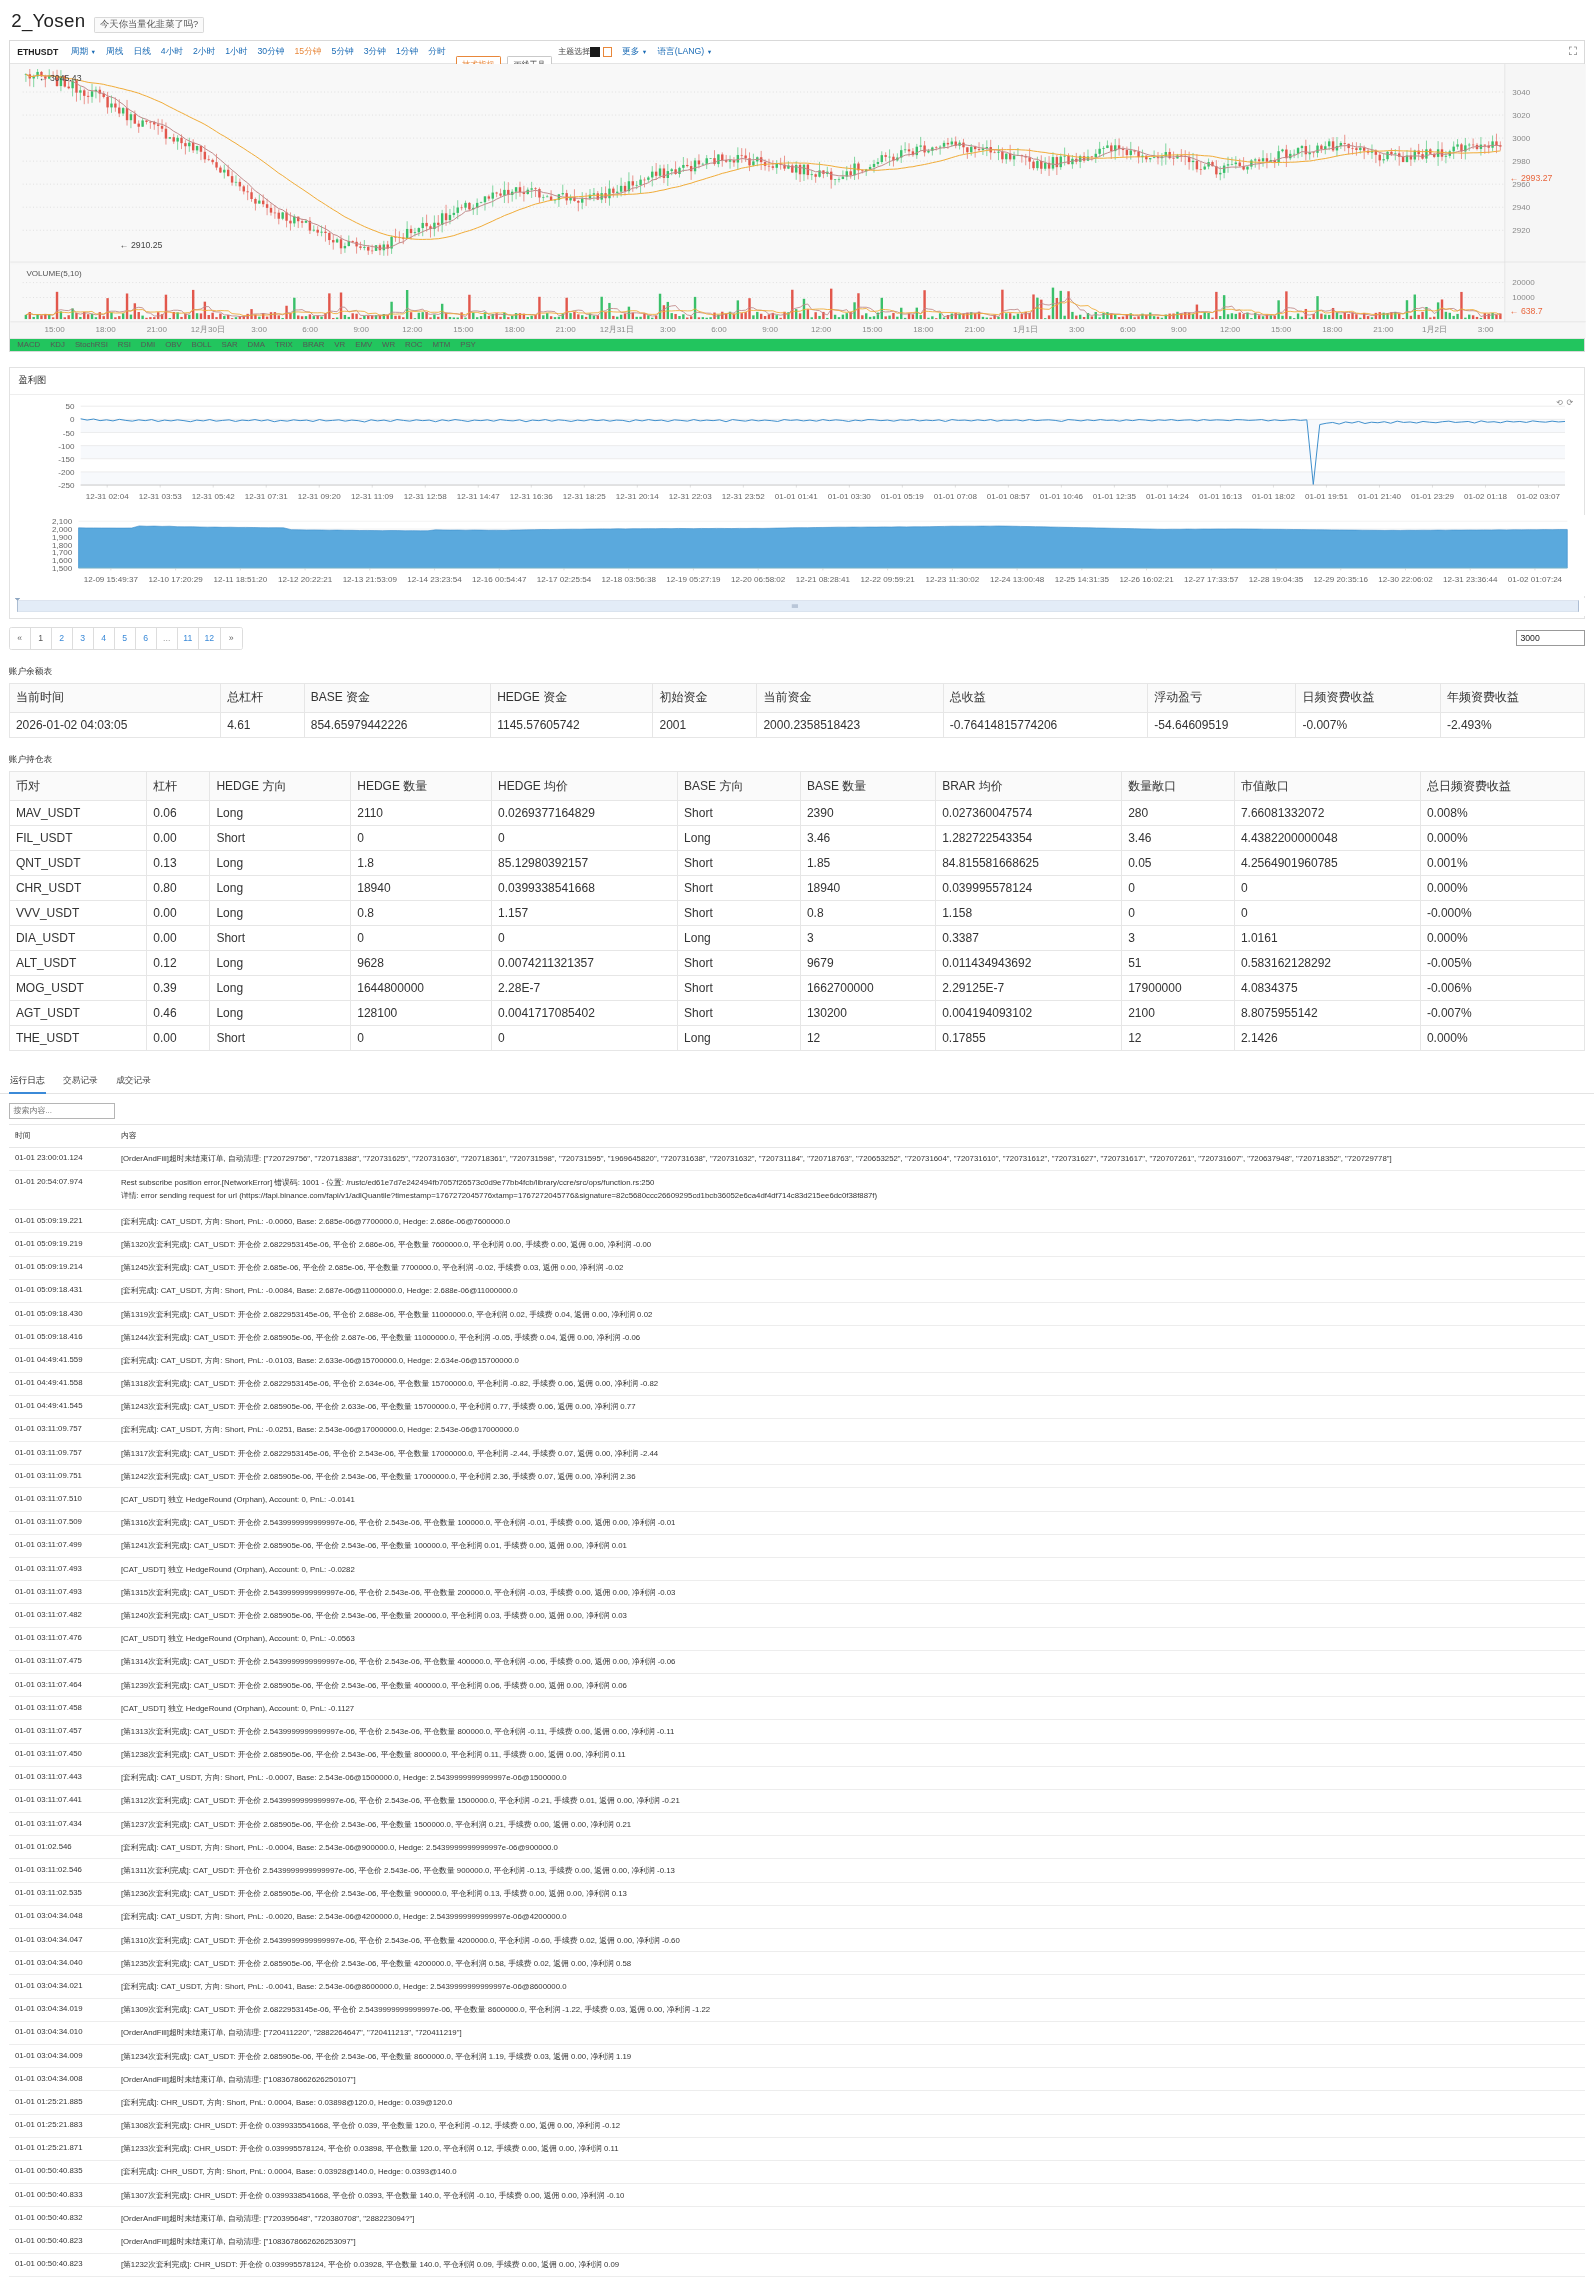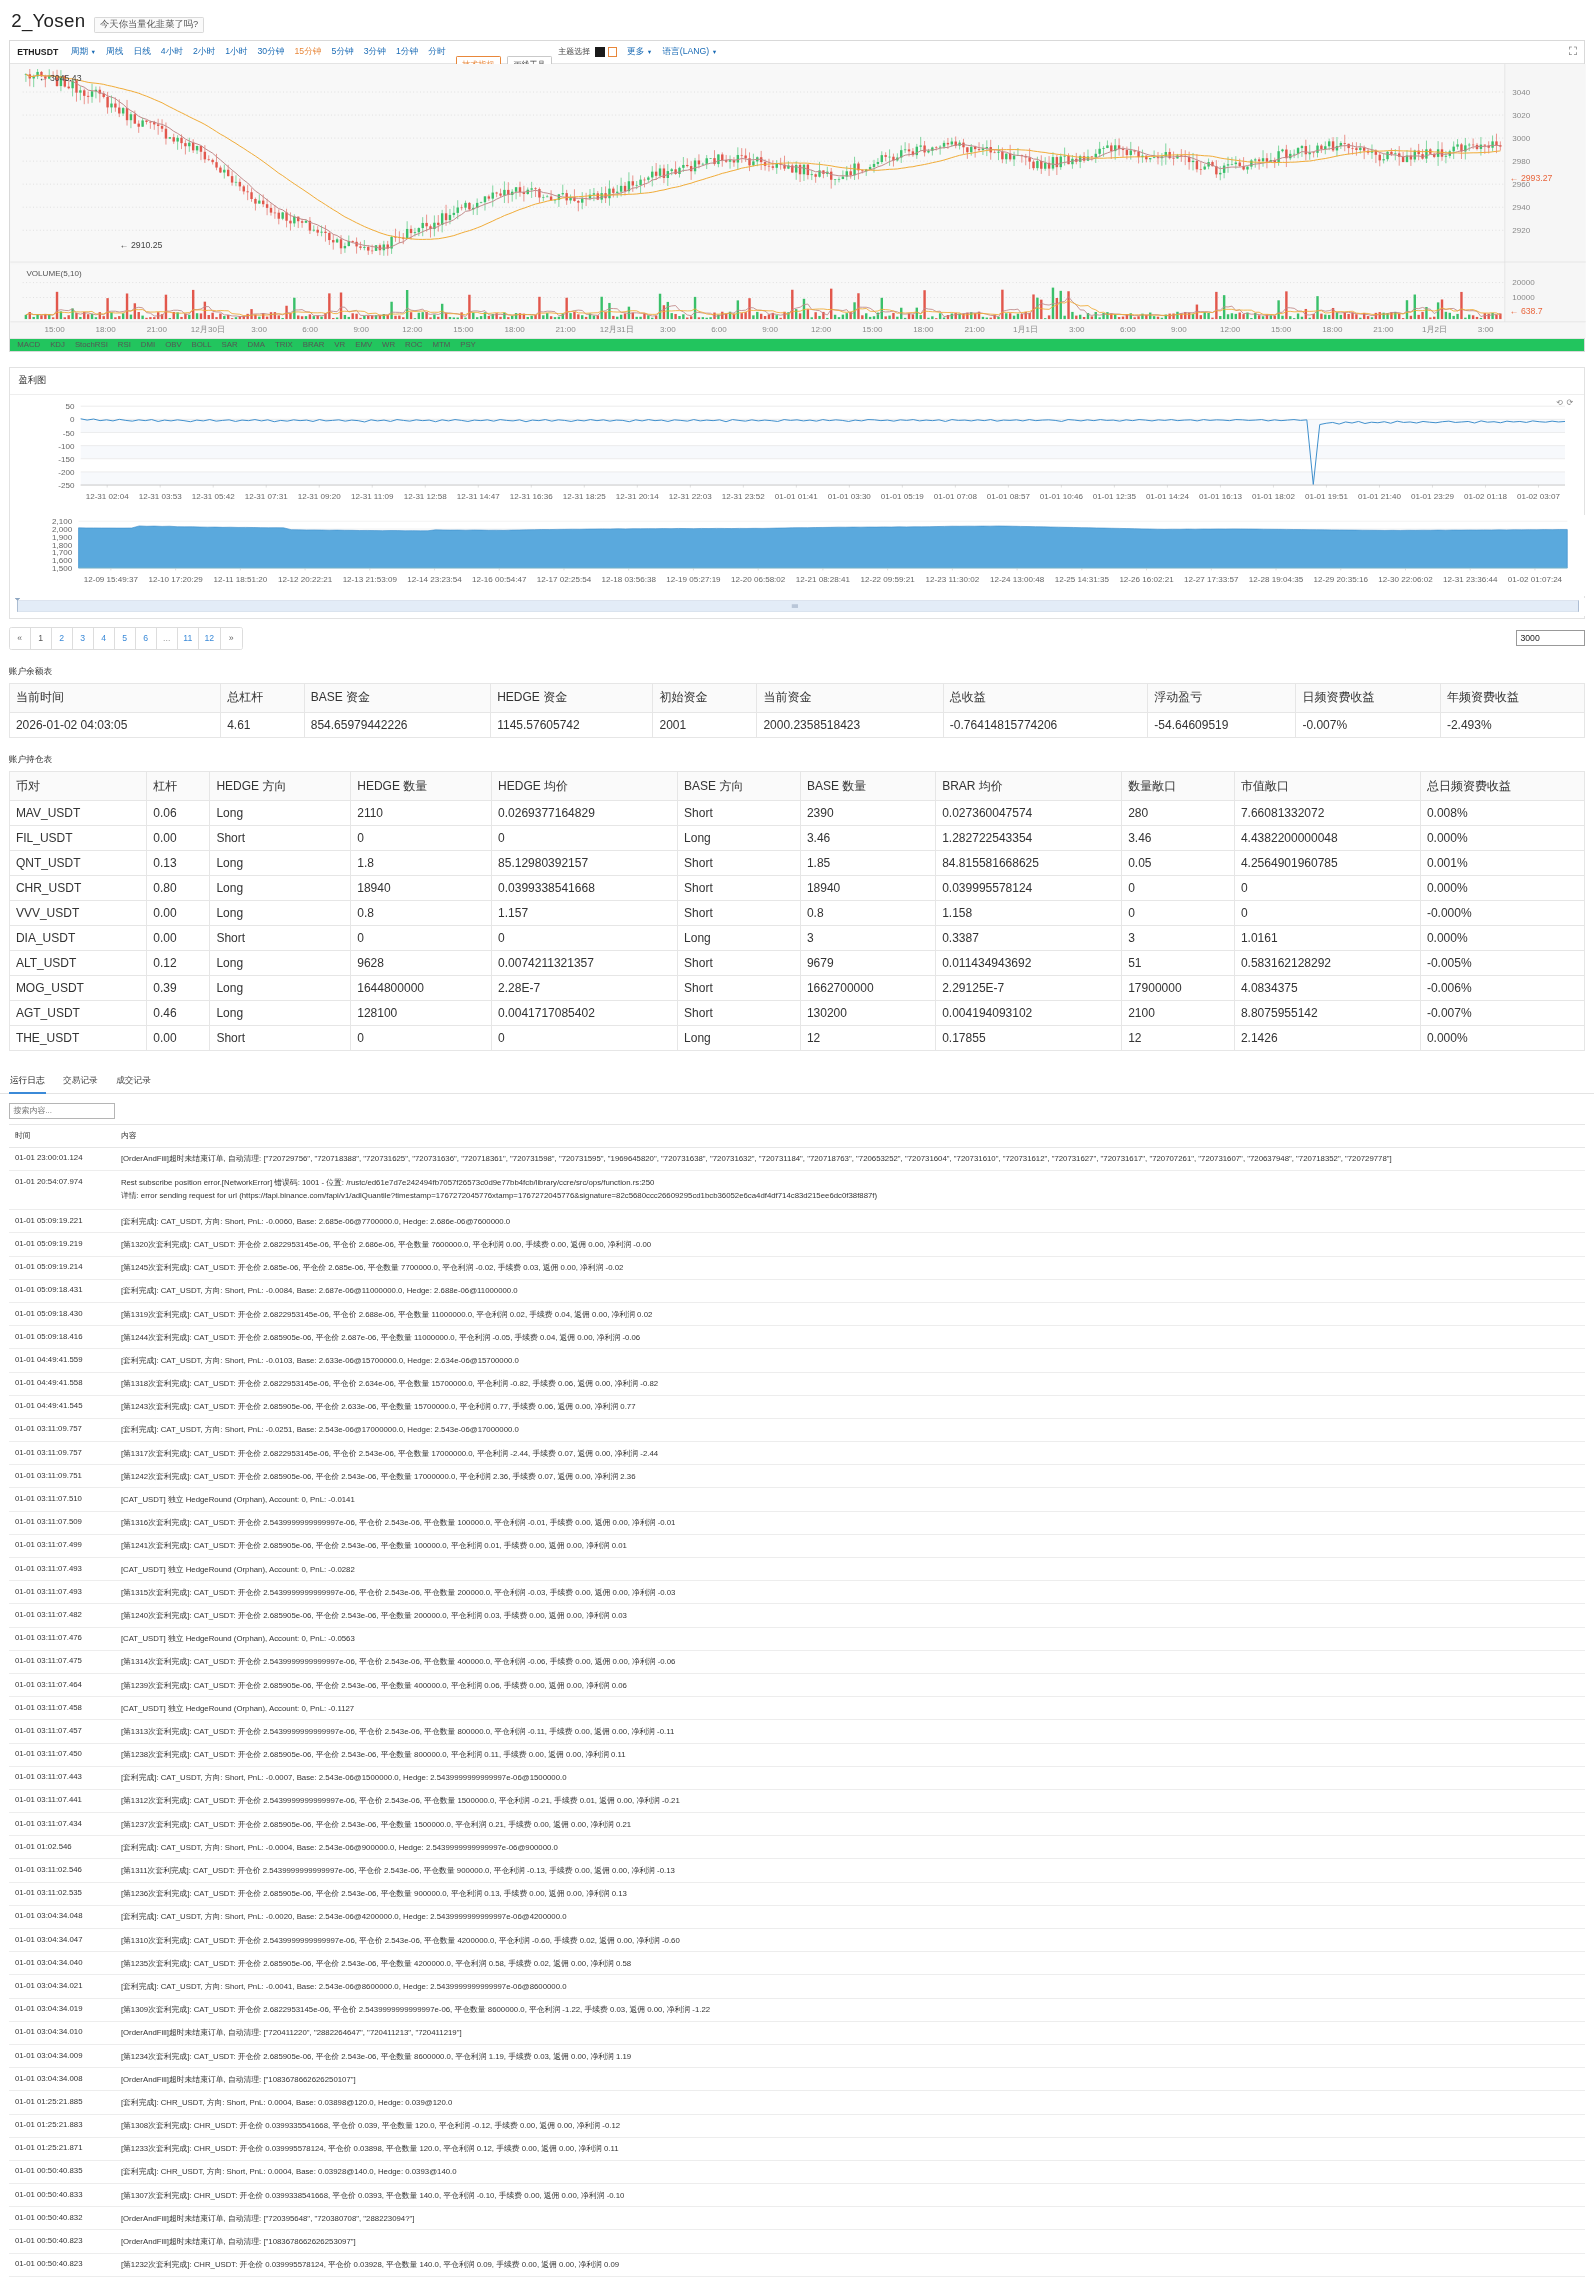--- a/index.html
+++ b/index.html
@@ -26,21 +26,21 @@
   }
   .kline-toolbar .symbol { font-weight:bold; color:#222; margin-right:12.5px; font-size:8.7px;}
   .kline-toolbar .lnk { color:#1a6bb5; margin-right:10px; cursor:pointer; white-space:nowrap;}
   .kline-toolbar .lnk.active { color:#e8873a; }
   .kline-toolbar .caret { font-size:5.6px; }
   .kline-toolbar .btn {
     border:0.6px solid #c9c9c9; padding:1.9px 5.6px; margin-right:6.2px; color:#444;
     background:#fff; border-radius:1.2px; font-size:8px; cursor:pointer;margin-top:26px;
   }
   .kline-toolbar .btn.hot { border-color:#e8873a; color:#e8873a; }
-  .kline-toolbar .lbl { color:#444; margin-right:5px; font-size:8px;}
+  .kline-toolbar .lbl { color:#444; font-size:8px;}
   .sw-black { width:9.3px;height:9.3px;background:#1a1a1a;display:inline-block;margin-right:3.1px; vertical-align:-1.2px;}
   .sw-white { width:9.3px;height:9.3px;background:#fff;border:0.6px solid #e8873a;display:inline-block;margin-right:10px;vertical-align:-1.2px;}
   .fs-icon { margin-left:auto; color:#555; font-size:11.2px; line-height:1; cursor:pointer;}
   .kline-area { position:relative; height:274px; background:#f6f6f6; }
   .kline-ind {
     height:13.7px; border-top:0.6px solid #e4e4e4; display:flex; align-items:center;
     gap:10px; padding:0 7.5px; font-size:7.8px; color:#555; background:#22c55e;
   }
   .kline-ind span { cursor:pointer; }
   

